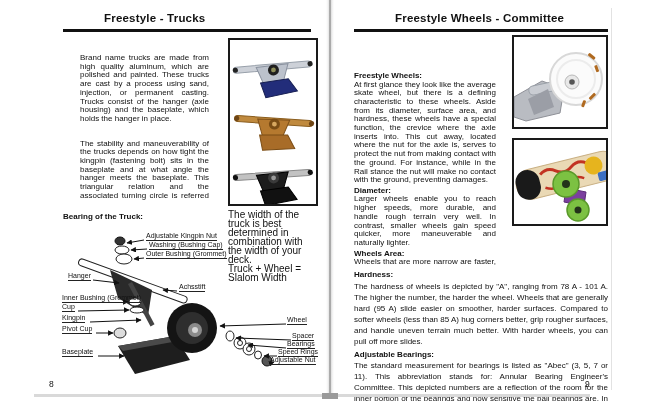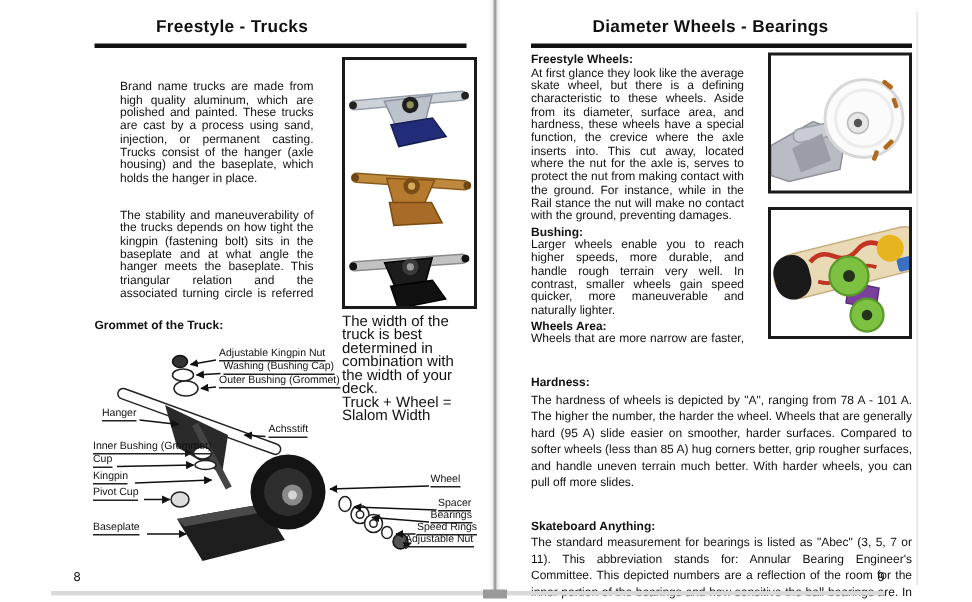--- a/index.html
+++ b/index.html
@@ -48,29 +48,29 @@
   .dl-spacer { left:252px; top:104px; }
   .dl-bearings { left:247px; top:112px; }
   .dl-speed { left:238px; top:120px; }
   .dl-adjnut { left:230px; top:128px; }
 
   
   .rp-title { left:354px; top:12px; }
   .rp-rule { left:354px; top:29px; width:254px; }
   .rp-flow { position:absolute; left:354px; top:35px; width:254px; }
   .rp-row { display:flex; }
-  .rp-col-text { width:142px; height:196px; overflow:hidden; }
+  .rp-col-text { width:142px; height:196px; overflow:hidden;margin-top:36px; }
   .rp-col-text p { margin:0 0 1px 0; font-size:8px; line-height:8.7px; text-align:justify; }
   .rp-col-imgs { margin-left:auto; width:96px; }
   .rp-imgbox { width:92px; border:2px solid #1a1a1a; background:#fff; }
   .rp-imgbox.one { height:90px; }
   .rp-imgbox.two { height:84px; margin-top:9px; }
   .rp-full { margin-top:3px; }
   .rp-full p { margin:0; font-size:8px; line-height:11px; text-align:justify; }
-  .rp-full .sec-head { margin-top:19px; margin-bottom:1px; }
+  .rp-full .sec-head { margin-top:3px; margin-bottom:1px; }
   .rp-pageno { left:585px; top:379px; }
 </style>
 </head>
 <body>
 
 <div class="screen">
 
   <div>
     <div class="page-title lp-title">Freestyle - Trucks</div>
     <div class="title-rule lp-rule"></div>
@@ -108,21 +108,21 @@
           <circle cx="6" cy="27" r="2.6" fill="#111"></circle>
             <circle cx="81" cy="27" r="2.6" fill="#111"></circle>
           <path d="M27 26 L59 25 L53 42 L33 43 Z" fill="#1c1c1c" stroke="#000" stroke-width="1"></path>
           <circle cx="44" cy="30" r="5.5" fill="#3a3a3a"></circle>
             <circle cx="44" cy="30" r="2.4" fill="#9a9a9a"></circle>
           <path d="M30 42 L58 40 L66 53 L34 57 Z" fill="#111" stroke="#000" stroke-width="1"></path>
         </g>
       </svg>
     </div>
 
-    <div class="lp-anat-head">Grommet of the Truck:</div>
+    <div class="lp-anat-head">Bearing of the Truck:</div>
 
     <div class="lp-widthnote">
       <span>The width of the truck is best determined in combination with the width of your deck.</span><br>
       <span>Truck + Wheel = Slalom Width</span>
     </div>
 
     <div class="diagram">
       <svg width="280" height="152" viewBox="0 0 280 152">
         <defs>
           <marker id="arr" viewBox="0 0 10 10" refX="9" refY="5" markerWidth="5.5" markerHeight="5.5" orient="auto-start-reverse">
@@ -193,29 +193,29 @@
       <span class="dlbl dl-spacer">Spacer</span>
       <span class="dlbl dl-bearings">Bearings</span>
       <span class="dlbl dl-speed">Speed Rings</span>
       <span class="dlbl dl-adjnut">Adjustable Nut</span>
     </div>
 
     <div class="pageno lp-pageno">8</div>
   </div>
 
   <div>
-    <div class="page-title rp-title">Diameter Wheels - Bearings</div>
+    <div class="page-title rp-title">Freestyle Wheels - Committee</div>
     <div class="title-rule rp-rule"></div>
 
     <div class="rp-flow">
       <div class="rp-row">
         <div class="rp-col-text">
           <h3 class="sec-head">Freestyle Wheels:</h3>
           <p>At first glance they look like the average skate wheel, but there is a defining characteristic to these wheels. Aside from its diameter, surface area, and hardness, these wheels have a special function, the crevice where the axle inserts into. This cut away, located where the nut for the axle is, serves to protect the nut from making contact with the ground. For instance, while in the Rail stance the nut will make no contact with the ground, preventing damages.</p>
-          <h3 class="sec-head">Bushing:</h3>
+          <h3 class="sec-head">Diameter:</h3>
           <p>Larger wheels enable you to reach higher speeds, more durable, and handle rough terrain very well. In contrast, smaller wheels gain speed quicker, more maneuverable and naturally lighter.</p>
           <h3 class="sec-head">Wheels Area:</h3>
           <p>Wheels that are more narrow are faster, but are not as durable compared to broader wheels.</p>
         </div>
 
         <div class="rp-col-imgs">
 
           <div class="rp-imgbox one">
             <svg width="92" height="90" viewBox="0 0 92 90">
               <path d="M0 60 L28 44 L50 52 L46 76 L12 84 L0 80 Z" fill="#b9bcc2" stroke="#8e9097" stroke-width="1"></path>
@@ -250,21 +250,21 @@
               <circle cx="64" cy="70" r="11" fill="#7cc142" stroke="#5a9a2a" stroke-width="1.5"></circle>
               <circle cx="64" cy="70" r="3.5" fill="#23321a"></circle>
             </svg>
           </div>
         </div>
       </div>
 
       <div class="rp-full">
         <h3 class="sec-head">Hardness:</h3>
         <p>The hardness of wheels is depicted by "A", ranging from 78 A - 101 A. The higher the number, the harder the wheel. Wheels that are generally hard (95 A) slide easier on smoother, harder surfaces. Compared to softer wheels (less than 85 A) hug corners better, grip rougher surfaces, and handle uneven terrain much better. With harder wheels, you can pull off more slides.</p>
-        <h3 class="sec-head">Skateboard Anything:</h3>
+        <h3 class="sec-head">Adjustable Bearings:</h3>
         <p>The standard measurement for bearings is listed as "Abec" (3, 5, 7 or 11). This abbreviation stands for: Annular Bearing Engineer's Committee. This depicted numbers are a reflection of the room for the inner portion of the bearings and how sensitive the ball bearings are. In freestyle skateboarding, it is important to get good quality bearings. The general name brand bearings can do the trick. Good quality bearings are usually within the range of Abec 3–7. Anything higher is more suitable for Slalom or Speed skateboarding.</p>
       </div>
     </div>
 
     <div class="pageno rp-pageno">9</div>
   </div>
 
   <div class="gutter"></div>
   <div class="bottom-edge"></div>
   <div class="gutter-foot"></div>

